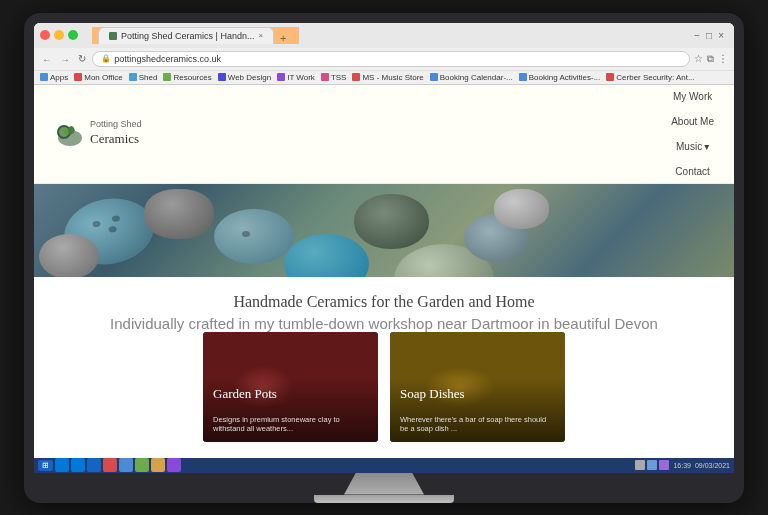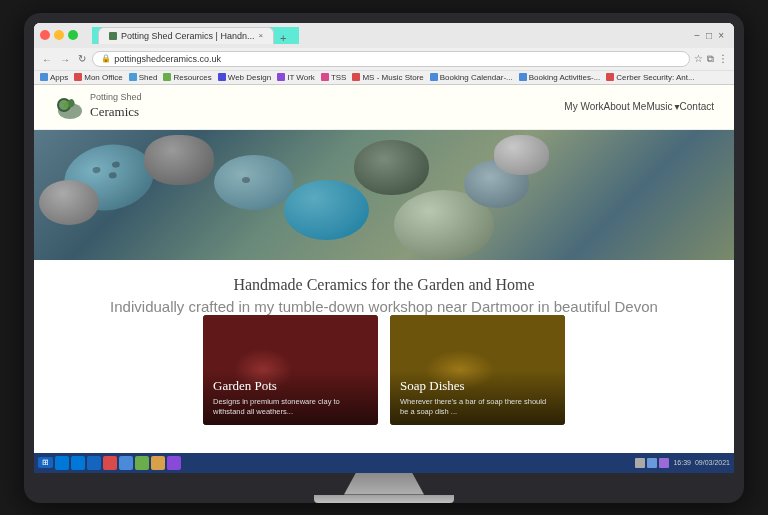--- a/index.html
+++ b/index.html
@@ -66,21 +66,21 @@
       border-radius: 50%;
       display: inline-block;
     }
     .btn-close { background: #ff5f57; }
     .btn-min   { background: #febc2e; }
     .btn-max   { background: #28c840; }
     .tab-bar {
       display: flex;
       align-items: flex-end;
       padding: 0 6px;
-      background: #5eead4;
+      background: #fdba74;
       margin-left: 10px;
     }
     .tab-active {
       background: #f0f0f0;
       border: 1px solid #ccc;
       border-bottom: none;
       border-radius: 6px 6px 0 0;
       padding: 3px 10px;
       font-size: 9px;
       color: #333;
@@ -179,23 +179,25 @@
       color: #4a4a4a;
       line-height: 1.3;
     }
     .logo-text .brand-main {
       font-size: 13px;
       color: #333;
       font-family: Georgia, serif;
     }
     .site-nav {
       display: flex;
+      gap: 14px;
       align-items: center;
       font-size: 10px;
       color: #444;
+      flex-direction: column;
     }
     .site-nav span { cursor: pointer; }
     .nav-shop {
       display: flex;
       align-items: center;
       gap: 2px;
     }
 
     
     .hero-image {
@@ -294,21 +296,21 @@
       bottom: 0;
       left: 0;
       right: 0;
       padding: 8px 10px;
       background: linear-gradient(to top, rgba(0,0,0,0.6), transparent);
     }
     .card-title {
       font-size: 13px;
       color: #fff;
       font-family: Georgia, serif;
-      margin-bottom: 3px;
+      margin-bottom: 13px;
     }
     .card-desc {
       font-size: 7.5px;
       color: #ddd;
       line-height: 1.3;
     }
 
     
     .taskbar {
       background: #1e3a6e;

